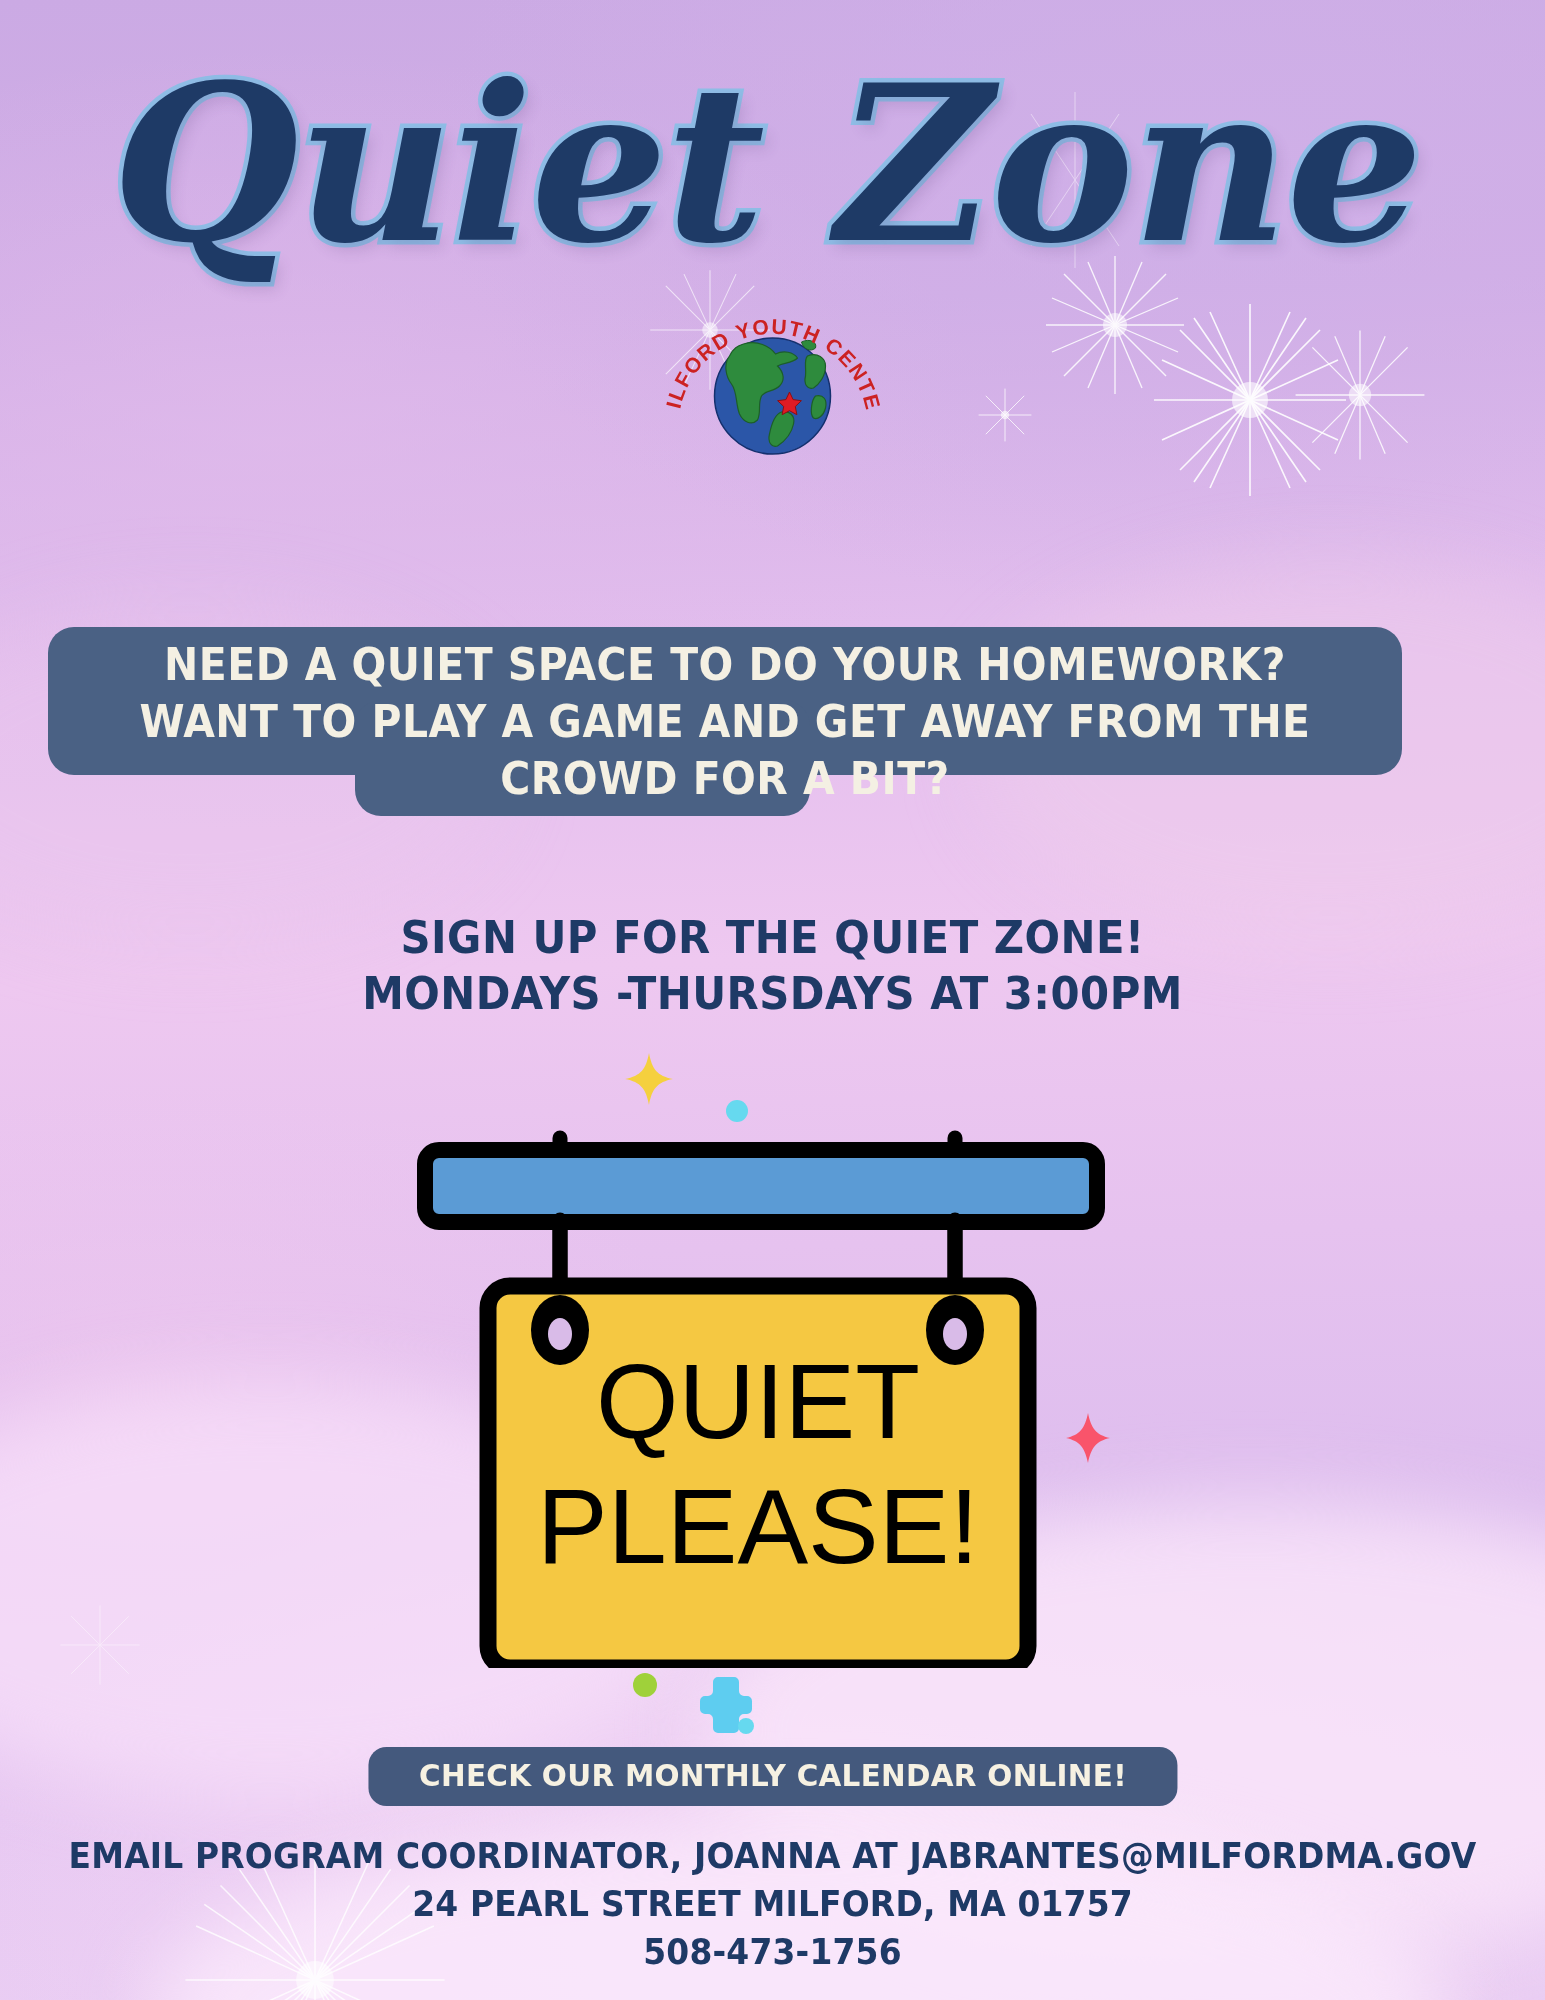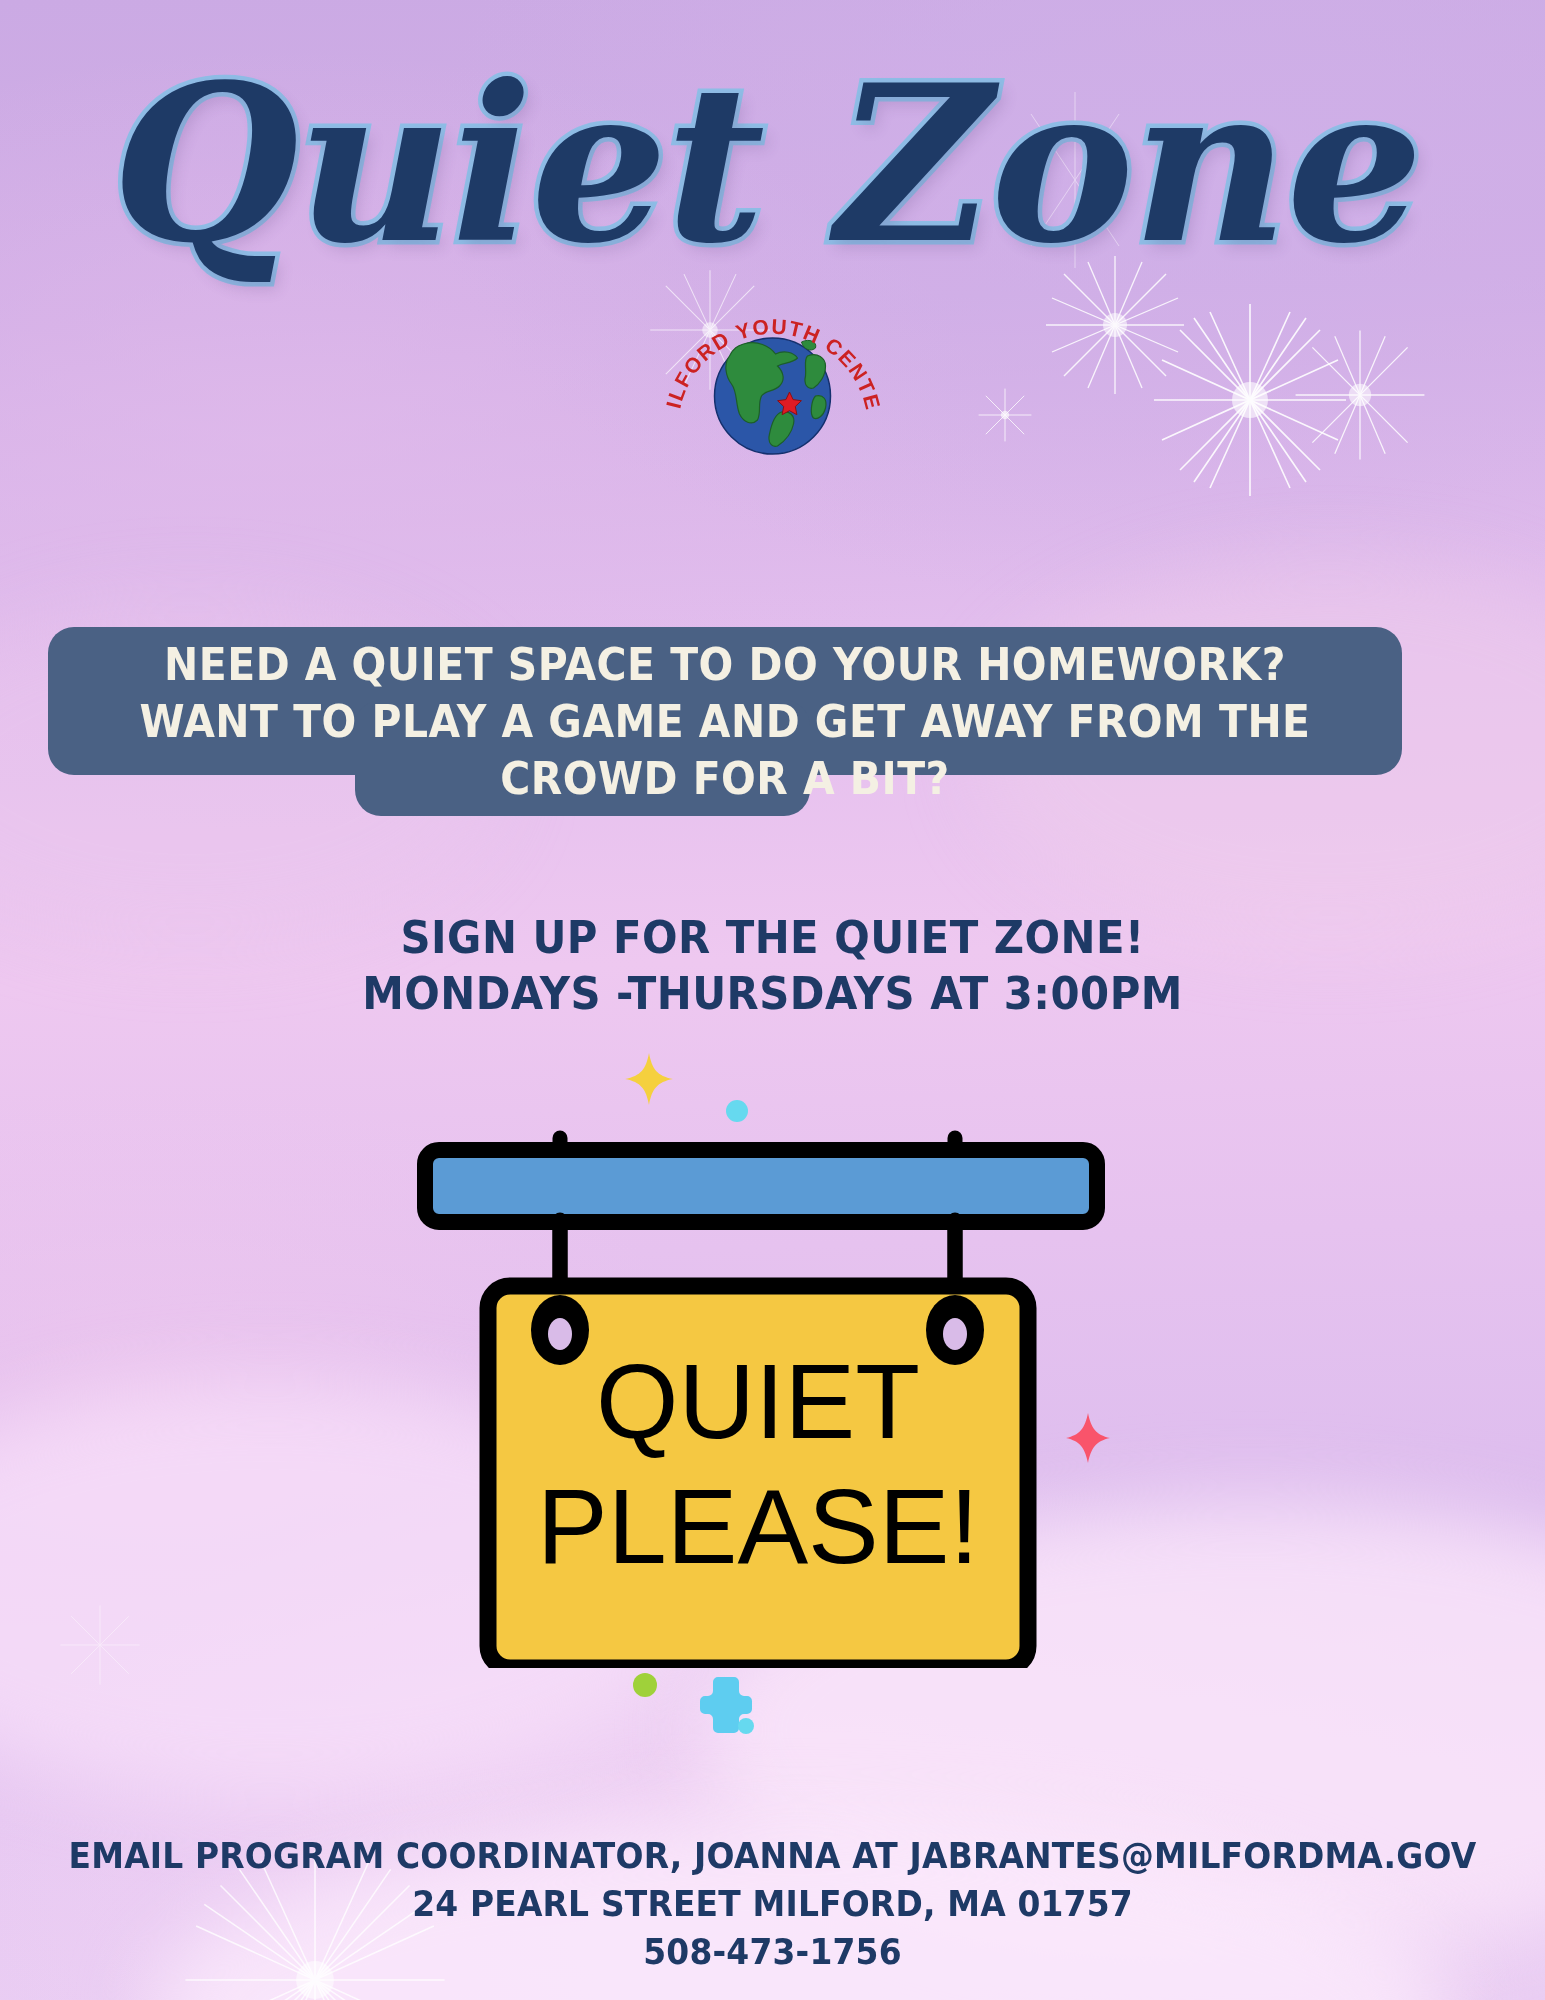--- a/index.html
+++ b/index.html
@@ -411,20 +411,23 @@
         <ellipse cx="160" cy="226" rx="12" ry="16" fill="#d9bbe8"></ellipse>
         <ellipse cx="555" cy="222" rx="29" ry="35" fill="#000000"></ellipse>
         <ellipse cx="555" cy="226" rx="12" ry="16" fill="#d9bbe8"></ellipse>
       </g>
 
       <text class="sign-text-q" x="358" y="330" text-anchor="middle" font-size="106">QUIET</text>
       <text class="sign-text-p" x="358" y="455" text-anchor="middle" font-size="106">PLEASE!</text>
     </svg>
   </div>
 
+  <div class="pill">
+    <span class="pill-text">CHECK OUR MONTHLY CALENDAR ONLINE!</span>
+  </div>
 
   <div class="footer">
     <div>EMAIL PROGRAM COORDINATOR, JOANNA AT JABRANTES@MILFORDMA.GOV</div>
     <div>24 PEARL STREET MILFORD, MA 01757</div>
     <div>508-473-1756</div>
   </div>
 
 </div>
 
 </body></html>

